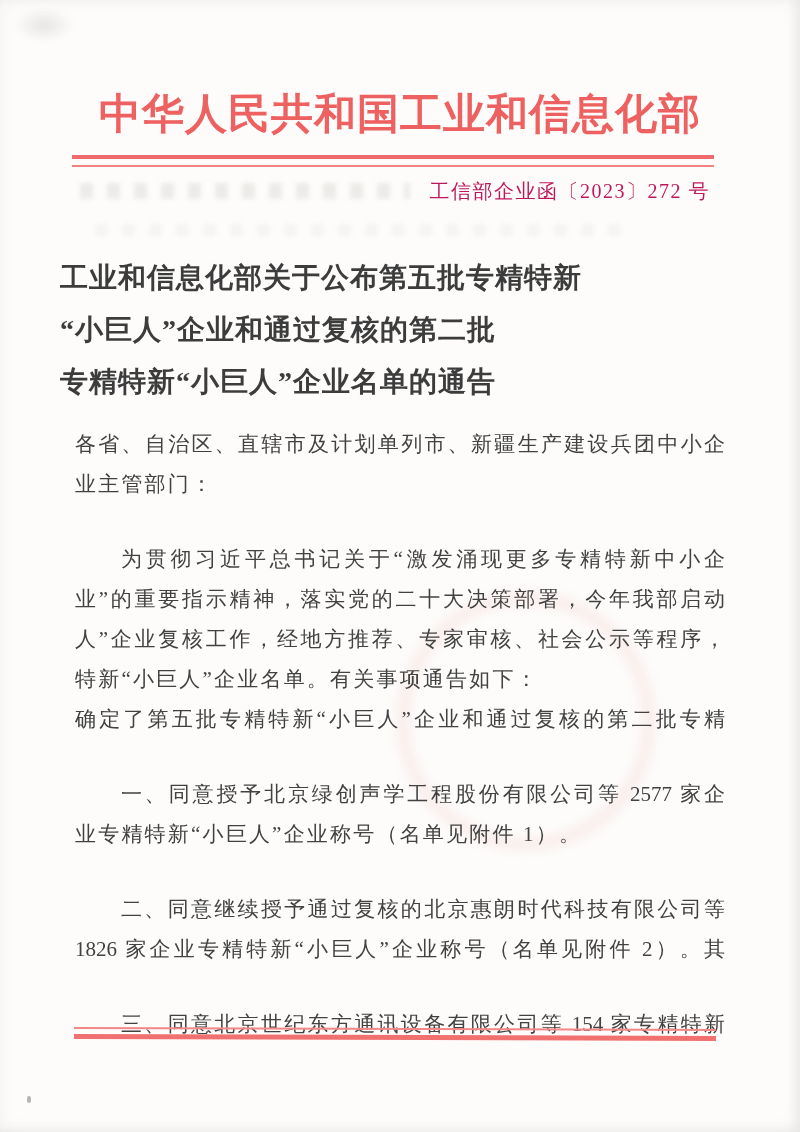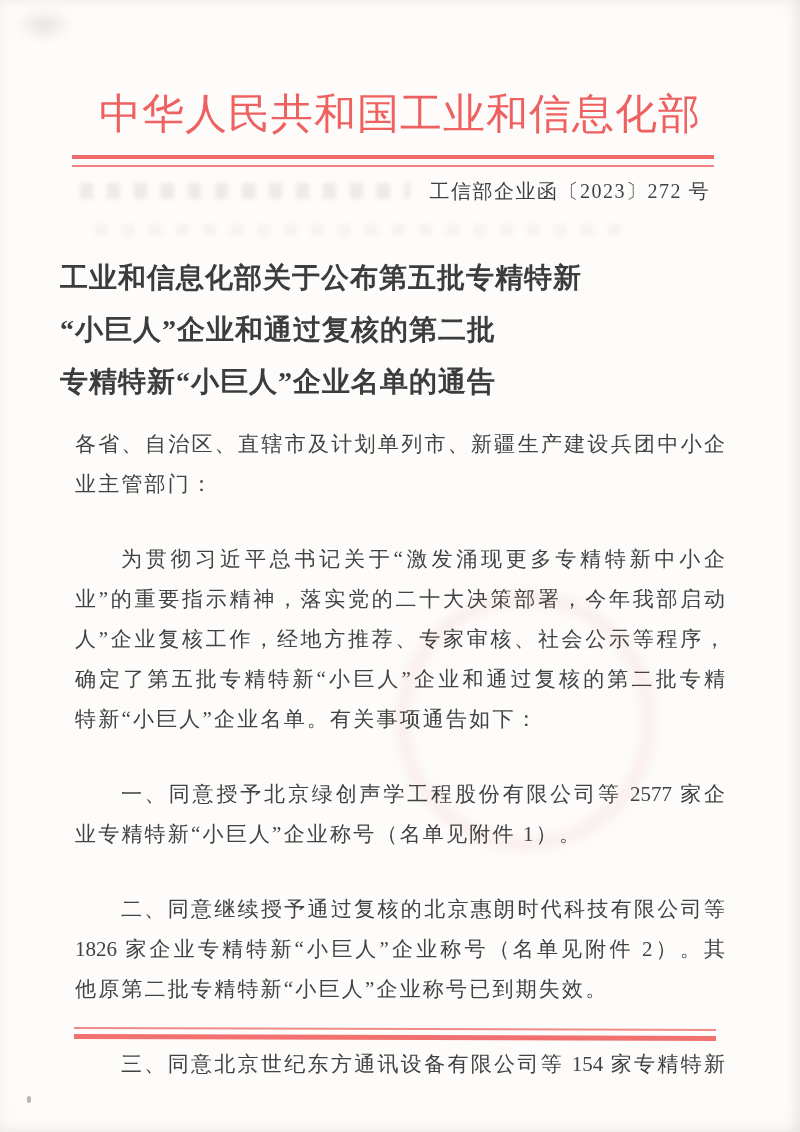--- a/index.html
+++ b/index.html
@@ -13,39 +13,39 @@
     box-shadow: inset 0 0 22px rgba(0,0,0,0.035), inset -7px 0 9px rgba(0,0,0,0.045), inset 0 -6px 8px rgba(0,0,0,0.02);
   }
 
   
   .letterhead {
     position: absolute;
     top: 86px; left: 0; width: 100%;
     text-align: center;
     font-size: 42px;
     line-height: 56px;
-    font-weight: normal;
+    font-weight: bold;
     letter-spacing: 1px;
     color: var(--header-red, #ee6161);
   }
 
   
   .rule { position: absolute; left: 72px; width: 642px; }
   .rule-top-thick { top: 155px; height: 4px; background: var(--rule-red, #ef6b6b); }
   .rule-top-thin  { top: 165px; height: 2px; background: #f28282; }
 
   
   .doc-number {
     position: absolute;
     top: 178px; left: 72px; width: 638px;
     text-align: right;
     font-size: 20px;
     line-height: 26px;
     letter-spacing: 1.5px;
-    color: #404040;
+    color: #be185d;
   }
 
   
   .doc-title {
     position: absolute;
     top: 252px; left: 60px; width: 680px;
     text-align: left;
     font-size: 28px;
     line-height: 52px;
     font-weight: bold;
@@ -121,26 +121,25 @@
       <div class="title-line">专精特新“小巨人”企业名单的通告</div>
     </div>
 
   <div class="doc-body">
 
   <div class="bline fill">各省、自治区、直辖市及计划单列市、新疆生产建设兵团中小企</div>
       <div class="bline lastline">业主管部门：</div>
       <div class="bline fill indent">为贯彻习近平总书记关于“激发涌现更多专精特新中小企</div>
       <div class="bline fill">业”的重要指示精神，落实党的二十大决策部署，今年我部启动</div>
       <div class="bline fill">人”企业复核工作，经地方推荐、专家审核、社会公示等程序，</div>
+      <div class="bline lastline">特新“小巨人”企业名单。有关事项通告如下：</div>
       <div class="bline fill">确定了第五批专精特新“小巨人”企业和通过复核的第二批专精</div>
-      <div class="bline lastline">特新“小巨人”企业名单。有关事项通告如下：</div>
       <div class="bline fill indent">一、同意授予北京绿创声学工程股份有限公司等 2577 家企</div>
       <div class="bline lastline">业专精特新“小巨人”企业称号（名单见附件 1）。</div>
       <div class="bline fill indent">二、同意继续授予通过复核的北京惠朗时代科技有限公司等</div>
       <div class="bline fill">1826 家企业专精特新“小巨人”企业称号（名单见附件 2）。其</div>
-      <div class="bline lastline">他原第二批专精特新“小巨人”企业称号已到期失效。</div>
       <div class="bline fill indent">三、同意北京世纪东方通讯设备有限公司等 154 家专精特新</div>
     </div>
 
   <div class="rule rule-bottom-thin"></div>
   <div class="rule rule-bottom-thick"></div>
 
 </div>
 
 </body></html>

